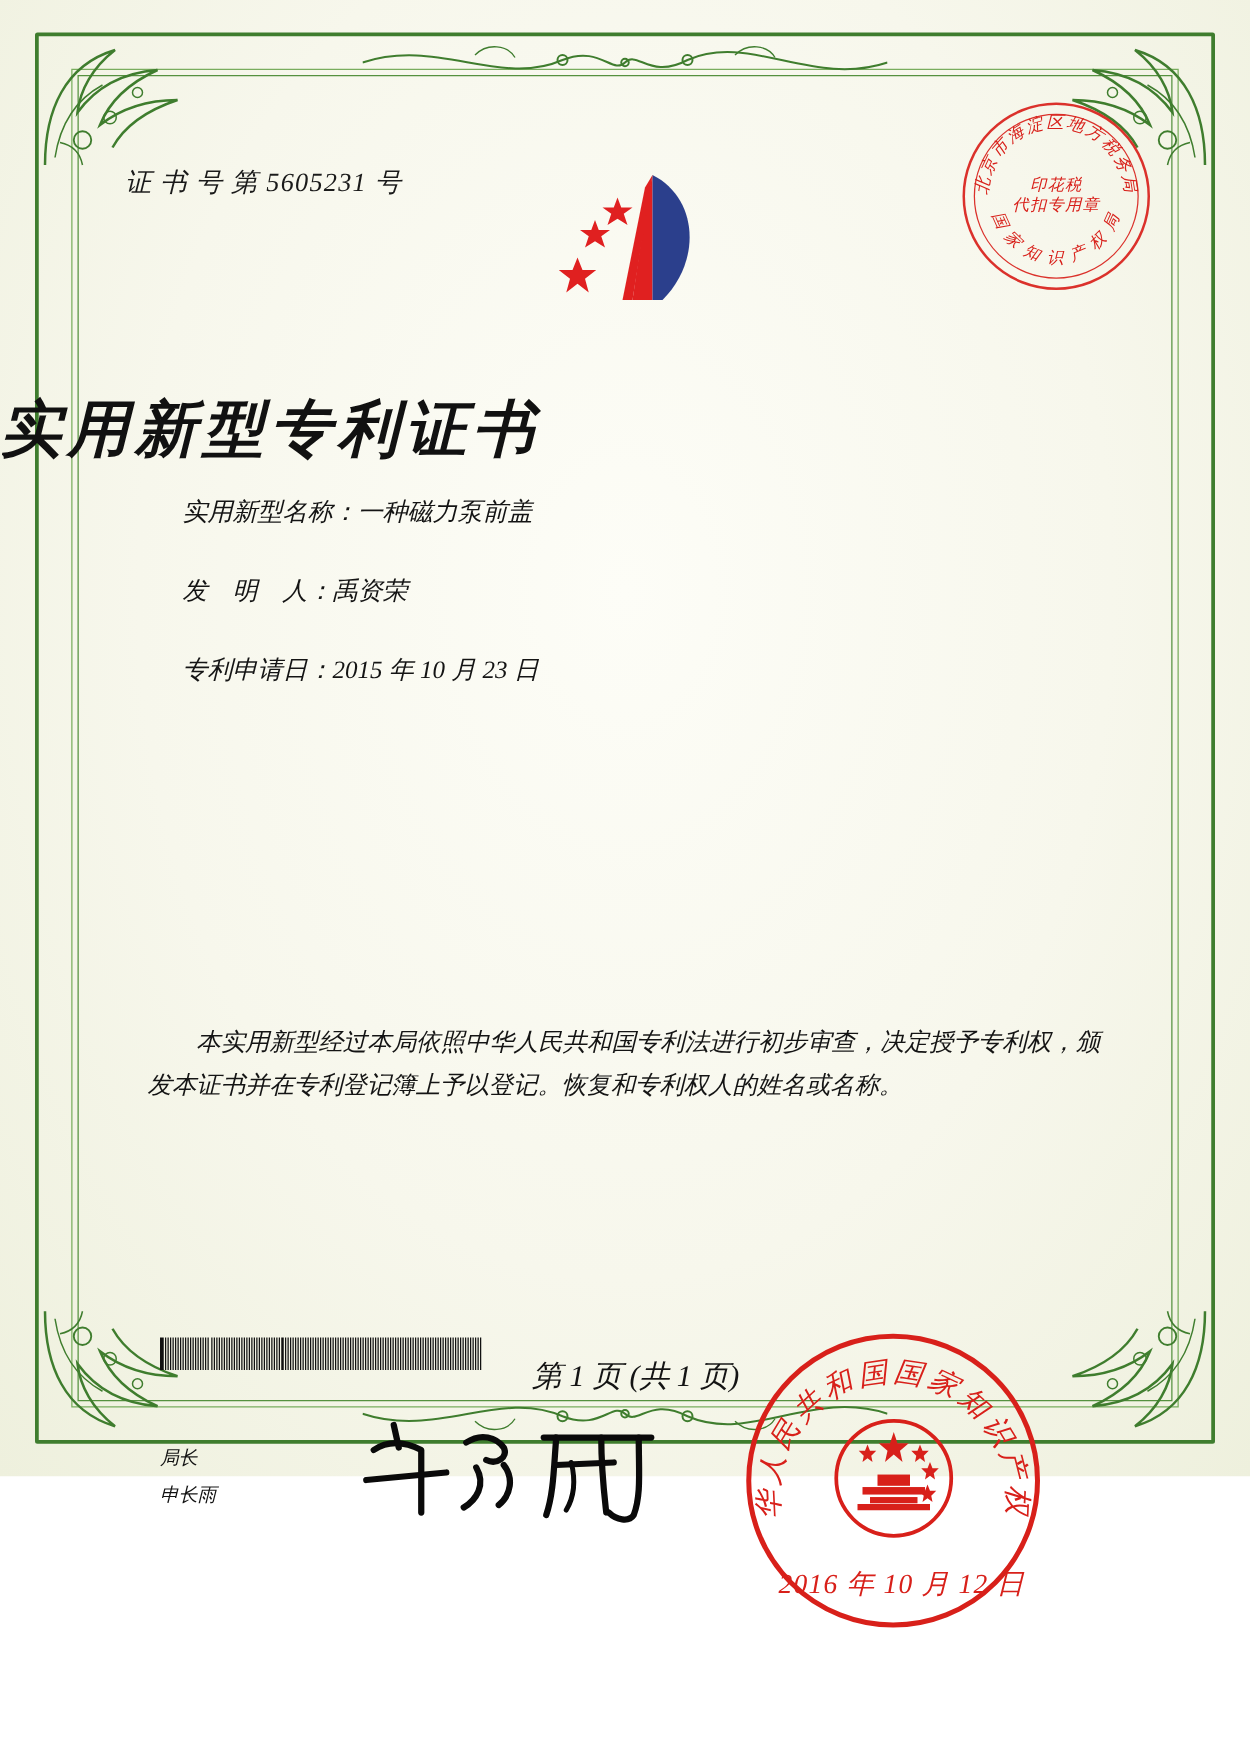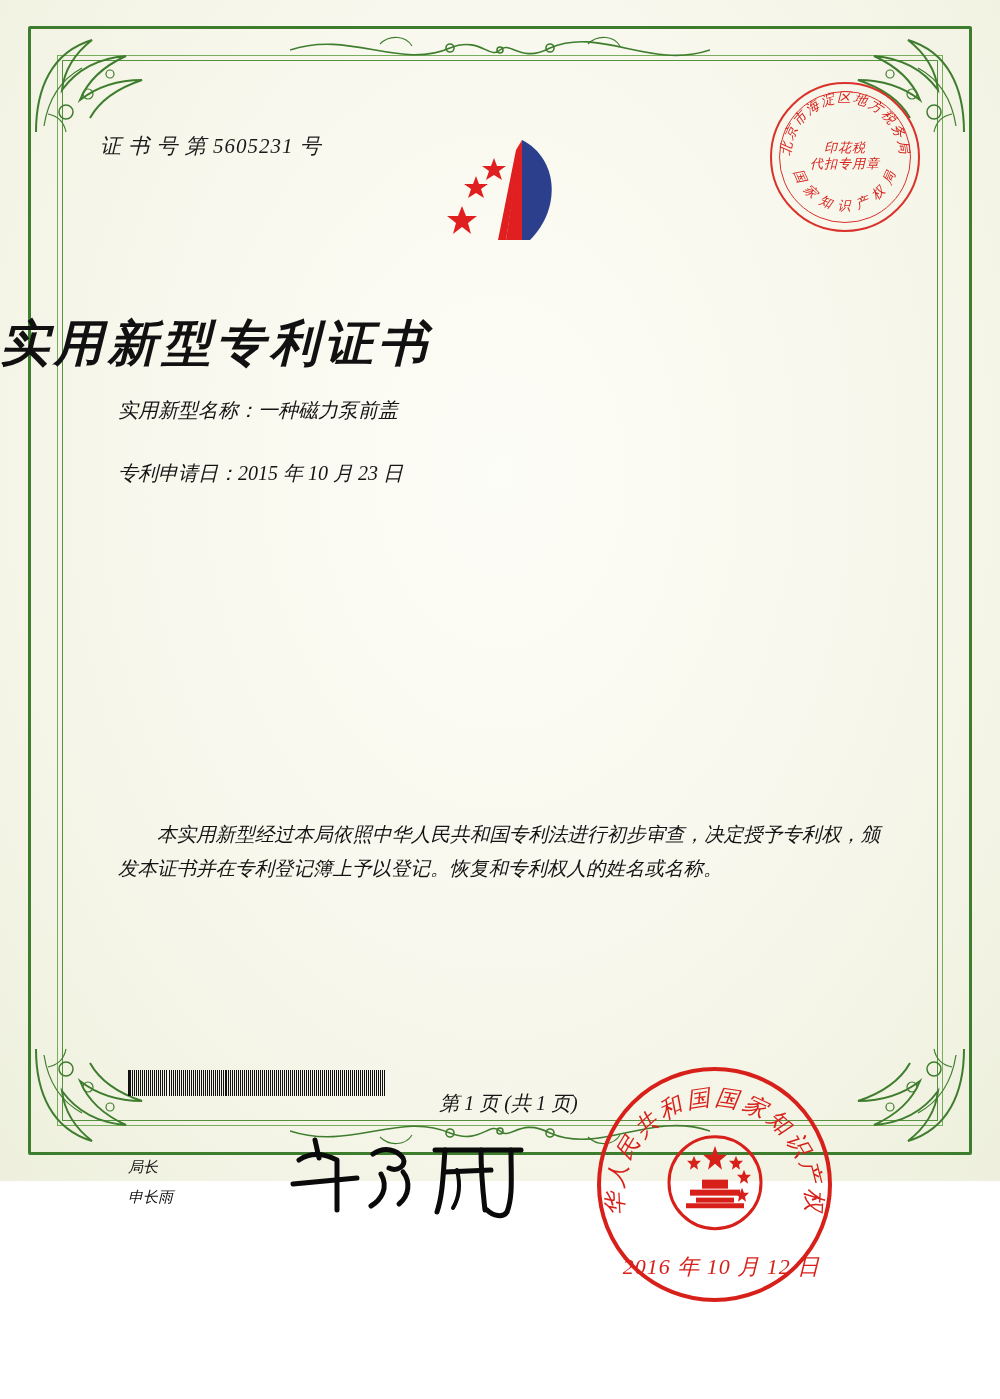--- a/index.html
+++ b/index.html
@@ -148,20 +148,21 @@
   }
   .field-row {
     font-size: 20px;
     line-height: 1;
     margin-bottom: 43px;
     white-space: nowrap;
     color: #141414;
   }
   .field-label {
     display: inline-block;
+    margin-left: 28px;
   }
   .field-value {
     display: inline-block;
   }
 
   
   .body-text {
     position: absolute;
     left: 118px;
     top: 818px;
@@ -244,21 +245,21 @@
     letter-spacing: 1px;
     white-space: nowrap;
   }
 
   
   .footer {
     position: absolute;
     left: 0; right: 0;
     bottom: 64px;
     text-align: center;
-    font-size: 20px;
+    font-size: 24px;
     color: #141414;
     padding-left: 17px;
   }
 </style>
 </head>
 <body>
 
 <div class="page">
 
   <div class="border-outer"></div>
@@ -365,20 +366,23 @@
     </div>
   </div>
 
   <div class="title">实用新型专利证书</div>
 
   <div class="fields">
     <div class="field-row">
       <span class="field-label">实用新型名称：</span><span class="field-value">一种磁力泵前盖</span>
     </div>
     <div class="field-row">
+      <span class="field-label">发　明　人：</span><span class="field-value">禹资荣</span>
+    </div>
+    <div class="field-row">
       <span class="field-label">专利申请日：</span><span class="field-value">2015 年 10 月 23 日</span>
     </div>
   </div>
 
   <div class="body-text">
     <p>本实用新型经过本局依照中华人民共和国专利法进行初步审查，决定授予专利权，颁发本证书并在专利登记簿上予以登记。恢复和专利权人的姓名或名称。</p>
   </div>
 
   <div class="barcode">
       <i style="width: 3px; margin-right: 1px;"></i>

